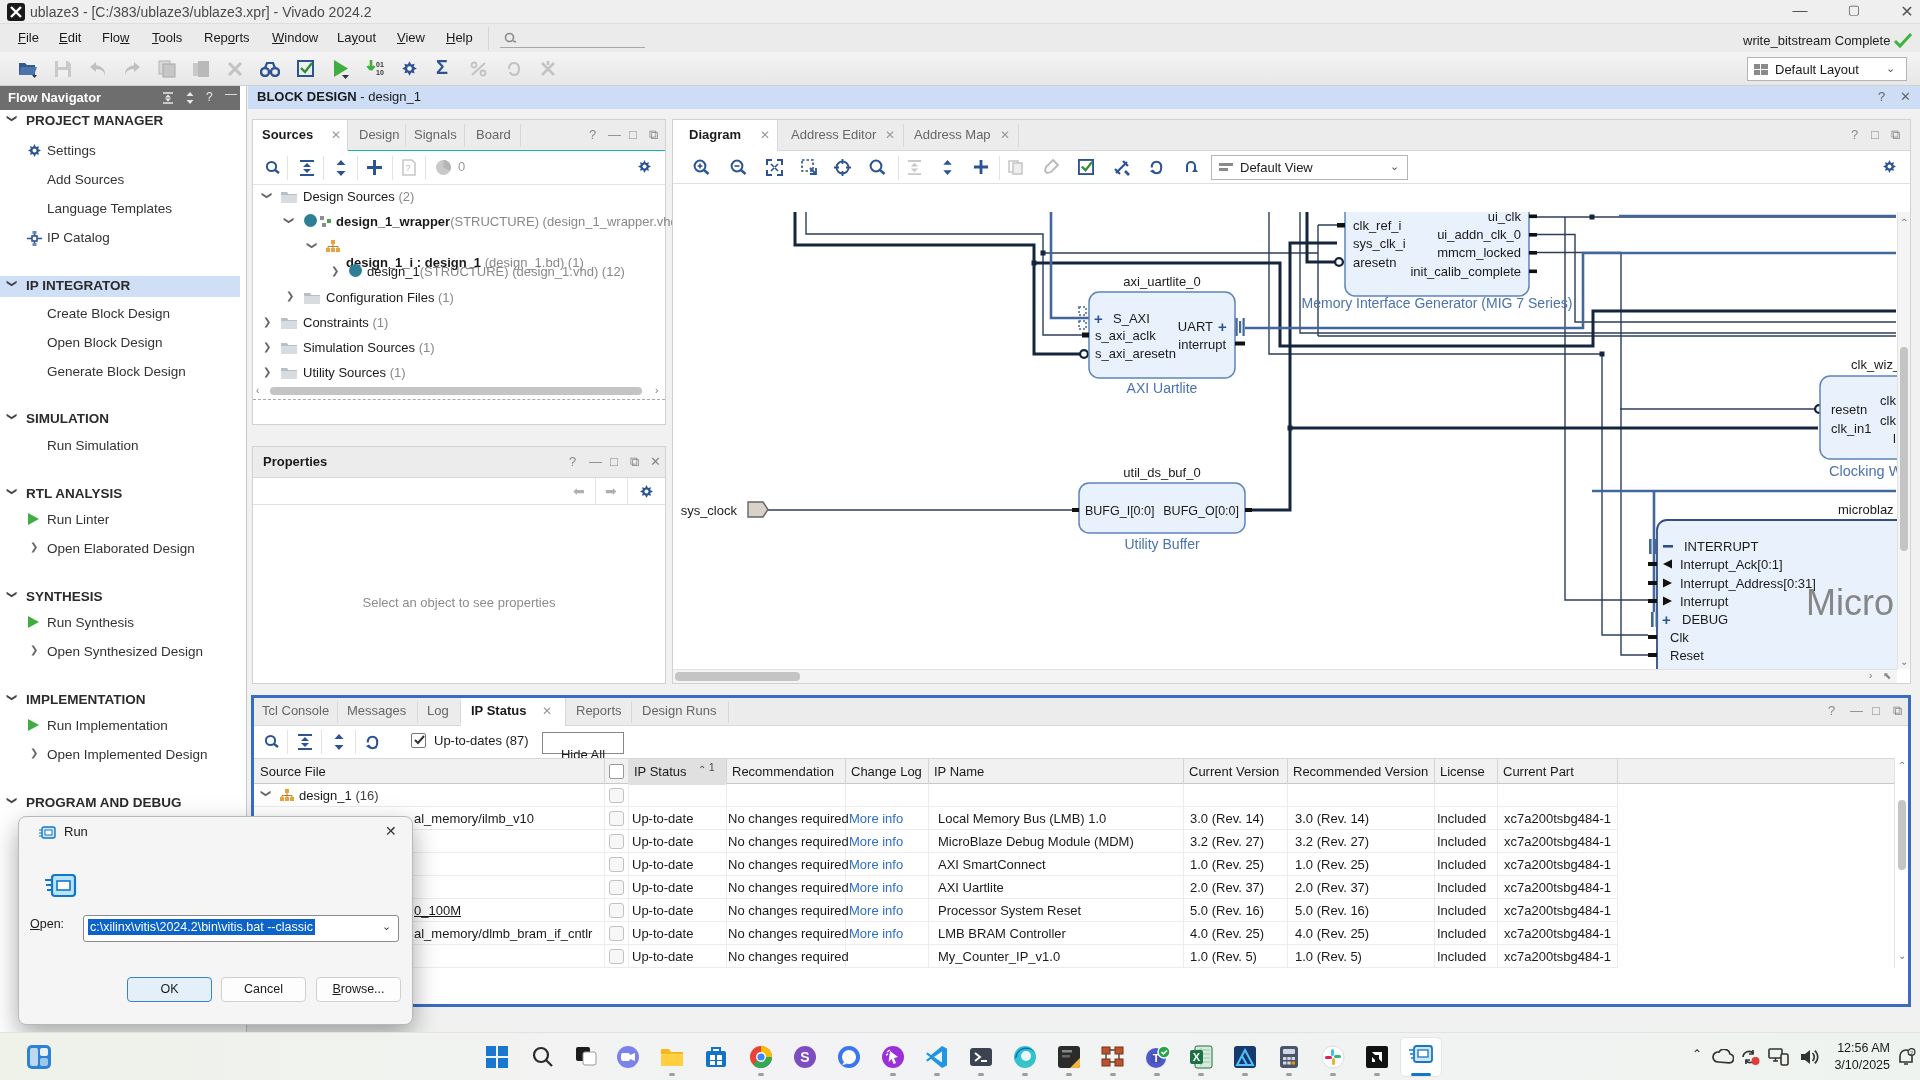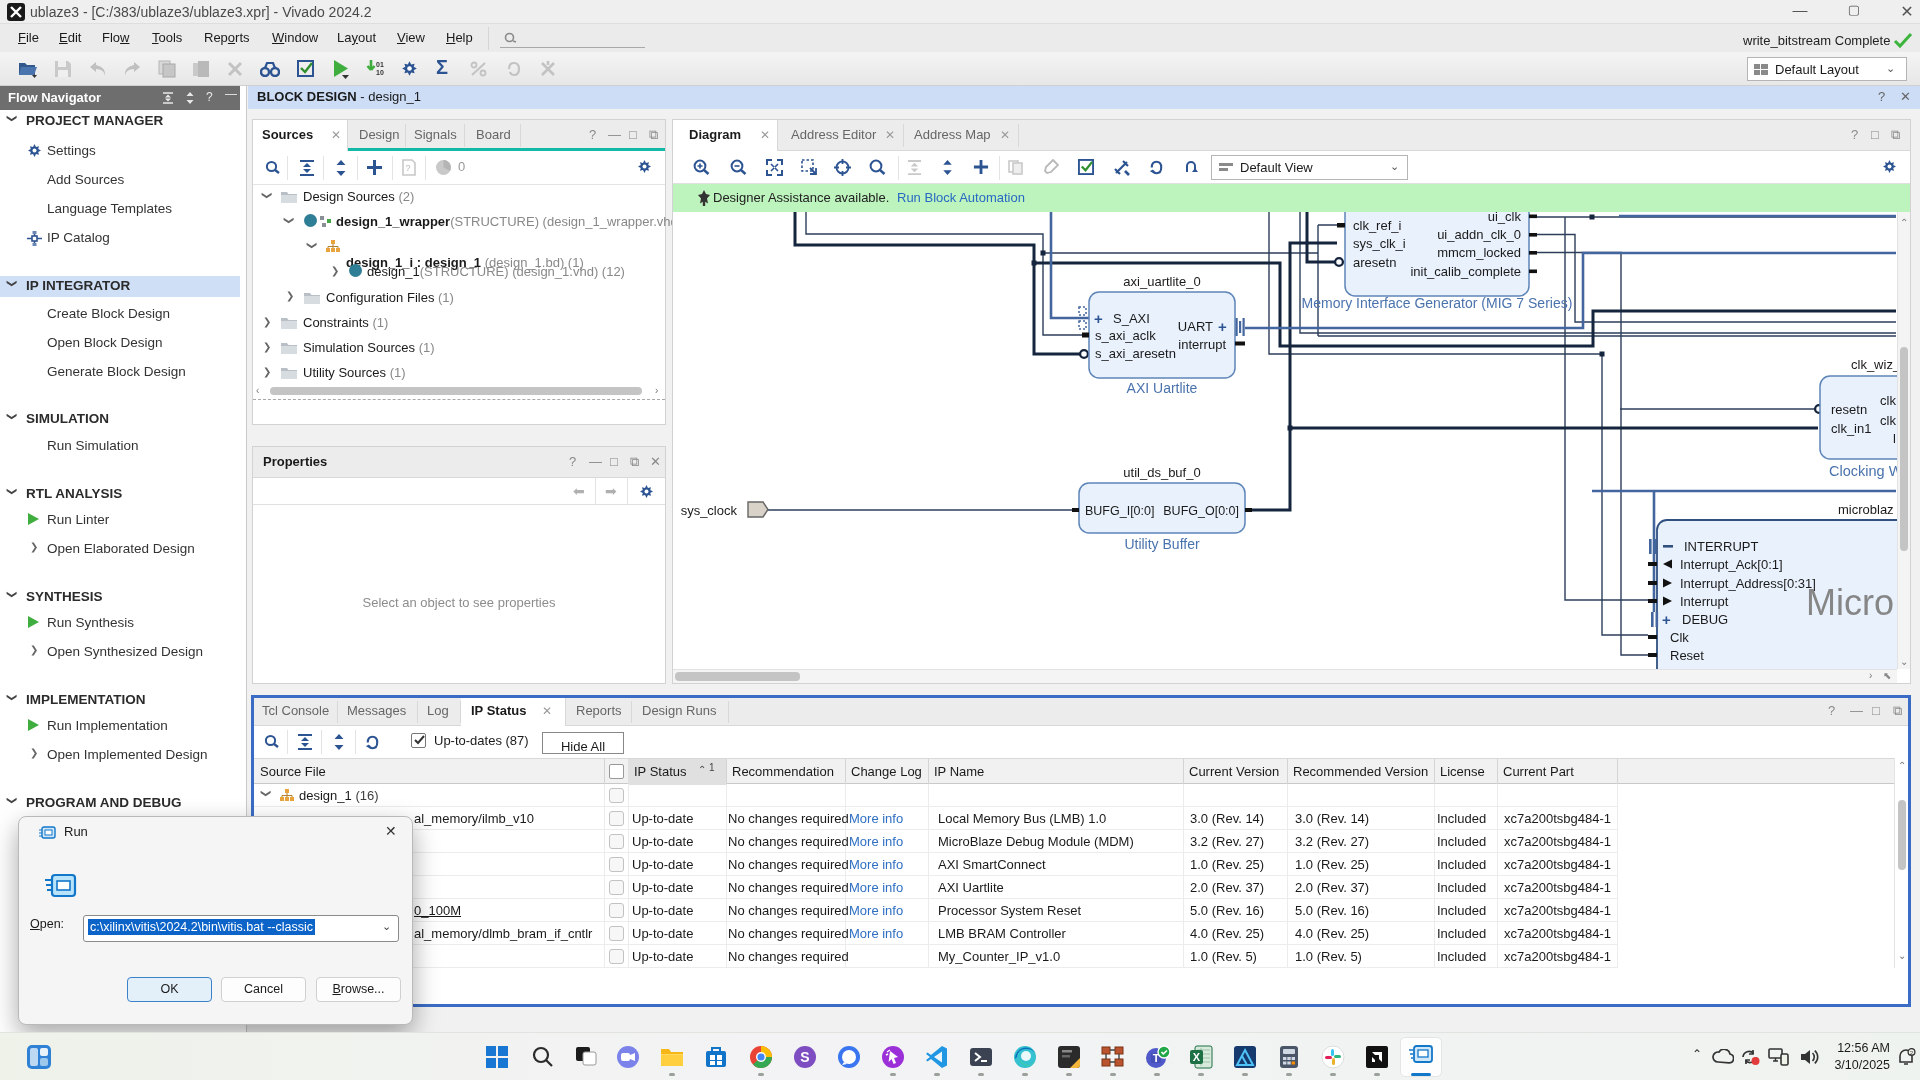--- a/index.html
+++ b/index.html
@@ -201,21 +201,21 @@
 </div>
 
 <div class="abs" style="left:248px;top:86px;width:1672px;height:23px;background:#cdddf6;">
   <div class="abs" style="left:9px;top:3px;"><b>BLOCK DESIGN</b> - design_1</div>
   <div class="abs" style="left:1630px;top:3px;color:#666;">?</div>
   <div class="abs" style="left:1652px;top:3px;color:#666;">✕</div>
 </div>
 
 <div class="panel" style="left:252px;top:119px;width:414px;height:306px;" id="sources">
 
-  <div class="abs" style="left:0;top:0;width:412px;height:31px;background:#ececec;border-bottom:3px solid #14b8a6;">
+  <div class="abs" style="left:0;top:0;width:412px;height:31px;background:#ececec;border-bottom:1px solid #14b8a6;">
     <div class="abs" style="left:0;top:0;width:95px;height:31px;background:#fff;border-right:1px solid #d8d8d8;"></div>
     <div class="abs" style="left:9px;top:7px;font-weight:bold;">Sources</div>
     <div class="abs tabx" style="left:78px;top:8px;">✕</div>
     <div class="abs" style="left:106px;top:7px;color:#666;">Design</div>
     <div class="abs" style="left:152px;top:4px;width:1px;height:23px;background:#d8d8d8;"></div>
     <div class="abs" style="left:161px;top:7px;color:#666;">Signals</div>
     <div class="abs" style="left:211px;top:4px;width:1px;height:23px;background:#d8d8d8;"></div>
     <div class="abs" style="left:223px;top:7px;color:#666;">Board</div>
     <div class="abs" style="left:267px;top:4px;width:1px;height:23px;background:#d8d8d8;"></div>
     <div class="abs ic" style="left:336px;top:7px;">?</div>
@@ -427,28 +427,20 @@
         </svg>
       <div class="abs" style="left:28px;top:4px;">Default View</div>
       <div class="abs" style="left:178px;top:4px;color:#555;font-size:11px;">⌄</div>
     </div>
     <svg class="abs" style="left:1209px;top:8px;" width="15" height="15" viewBox="0 0 15 15">
         <path d="M7.5 1 L9 4 L12 3.2 L11.2 6 L14 7.5 L11.2 9 L12 11.8 L9 11 L7.5 14 L6 11 L3 11.8 L3.8 9 L1 7.5 L3.8 6 L3 3.2 L6 4 Z" fill="#2d5492"></path>
         <circle cx="7.5" cy="7.5" r="2" fill="#fff"></circle>
       </svg>
   </div>
 
-  <div class="abs" style="left:0;top:64px;width:1237px;height:28px;background:#bdf3bd;">
-    <svg class="abs" style="left:24px;top:6px;" width="14" height="16" viewBox="0 0 14 16">
-        <path d="M7 0 l2 4 4 1 -3 3.5 1 5 -4 -2.5 -4 2.5 1 -5 -3 -3.5 4 -1 z" fill="#333"></path>
-        <rect x="5.8" y="10" width="2.4" height="6" fill="#333"></rect>
-      </svg>
-    <div class="abs" style="left:40px;top:6px;color:#222;">Designer Assistance available.</div>
-    <div class="abs" style="left:224px;top:6px;color:#2769c4;">Run Block Automation</div>
-  </div>
 
   <svg class="abs" style="left:0;top:92px;" width="1224" height="457" viewBox="0 0 1224 457" id="canvas" font-size="13px">
     <g fill="none" stroke="#2c3e5a" stroke-width="1.4">
       <path d="M133,0 V22 H370 V123 H416"></path>
       <path d="M370,41 H645 M645,13 V124 M645,13 H664 M645,124 H1223"></path>
       <path d="M627,0 V121 H1223"></path>
       <path d="M864,5 H1223 M892,5 V388 H976"></path>
       <path d="M864,22.5 H902 V110 H1223"></path>
       <path d="M864,40.5 H948 V443 H975"></path>
       <path d="M596,0 V142 H929 V423 H975"></path>
@@ -610,21 +602,21 @@
     <div class="abs" style="left:101px;top:4px;width:1px;height:24px;background:#e3e3e3;"></div>
     <svg class="abs" style="left:110px;top:8px;" width="17" height="17" viewBox="0 0 18 16">
         <path d="M4 8 Q4 2 9 2 Q14 2 14 8 Q14 14 9 14 Q6 14 5 11" stroke="#2d5492" stroke-width="2.2" fill="none"></path>
         <path d="M2 12 l3 -2 1 4 z" fill="#2d5492"></path>
       </svg>
     <div class="abs" style="left:157px;top:7px;width:15px;height:15px;background:#fff;border:1.5px solid #777;border-radius:2px;"></div>
     <svg class="abs" style="left:159px;top:8px;" width="13" height="13" viewBox="0 0 13 13">
         <path d="M2 6 L5 9 L11 2" stroke="#333" stroke-width="2" fill="none"></path>
       </svg>
     <div class="abs" style="left:180px;top:7px;">Up-to-dates (87)</div>
-    <div class="abs" style="left:288px;top:6px;width:82px;height:22px;background:#fff;border:1px solid #888;text-align:center;padding-top:6px;">Hide All</div>
+    <div class="abs" style="left:288px;top:6px;width:82px;height:22px;background:#fff;border:1px solid #888;text-align:center;padding-top:14px;">Hide All</div>
   </div>
 
   <div class="abs" style="left:0;top:60px;width:1640px;height:26px;background:#f1f1f1;border-top:1px solid #d8d8d8;border-bottom:1px solid #c9c9c9;">
     <div class="abs" style="left:6px;top:5px;">Source File</div>
     <div class="abs" style="left:350px;top:0;width:1px;height:26px;background:#d4d4d4;"></div>
     <div class="abs" style="left:355px;top:5px;width:15px;height:15px;background:#fff;border:1.5px solid #999;border-radius:2px;"></div>
     <div class="abs" style="left:374px;top:0;width:98px;height:26px;background:#e0e0e0;"></div>
     <div class="abs" style="left:380px;top:5px;">IP Status</div>
     <div class="abs" style="left:444px;top:5px;color:#444;font-size:10px;">⌃</div>
     <div class="abs" style="left:455px;top:3px;color:#444;font-size:10px;">1</div>

